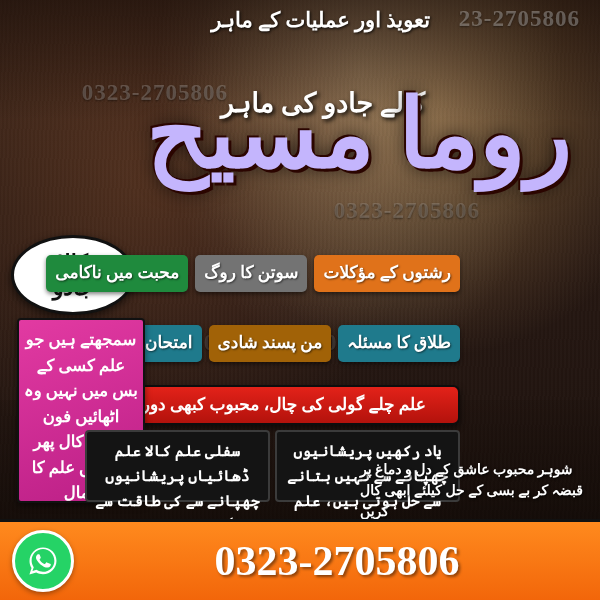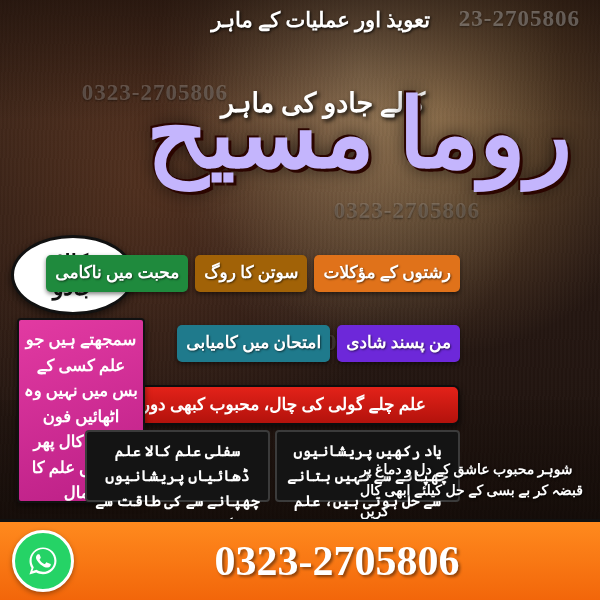--- a/index.html
+++ b/index.html
@@ -276,26 +276,27 @@
   <div class="kala-jadu-line">کالے جادو کی ماہر</div>
   <div class="bigname">روما مسیح</div>
 
   <div class="oval">
     <span>کالا</span>
     <span>جادو</span>
   </div>
 
   <div class="tagrow row1">
     <div class="tag" style="background:#e0721a">رشتوں کے مؤکلات</div>
-    <div class="tag" style="background:#a16207">سوتن کا روگ</div>
+    <div class="tag" style="background:#737373">سوتن کا روگ</div>
     <div class="tag" style="background:#1f8a3d">محبت میں ناکامی</div>
   </div>
 
   <div class="tagrow row2">
-    <div class="tag" style="background:#6d28d9">من پسند شادی</div>
+    <div class="tag" style="background:#1f7a8c">طلاق کا مسئلہ</div>
+    <div class="tag" style="background:#a16207">من پسند شادی</div>
     <div class="tag" style="background:#1f7a8c">امتحان میں کامیابی</div>
 
   </div>
 
   <div class="redbanner">علم چلے گولی کی چال، محبوب کبھی دور نہ جائے</div>
 
   <div class="magenta">سمجھتے ہیں جو علم کسی کے بس میں نہیں وہ اٹھائیں فون ملائیں کال پھر ہم میں علم کا کمال</div>
 
   <div class="infobox infobox-b">یاد رکھیں پریشانیوں چھپانے سے نہیں بتانے سے حل ہوتی ہیں، علم جنات مؤکلات کی طاقت سے کیا جاتا ہے</div>
   <div class="infobox infobox-a">سفلی علم کالا علم ڈھائیاں پریشانیوں چھپانے سے کی طاقت سے ہر گار نہیں بتانے سے حل ہوتی ہیں</div>

